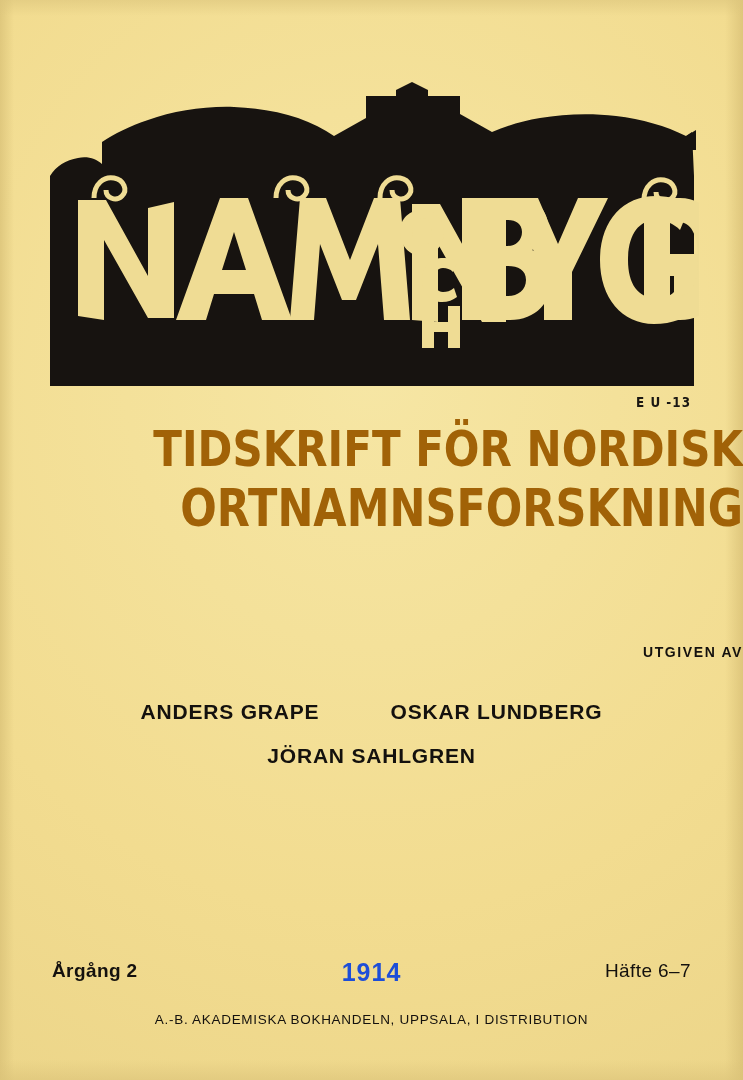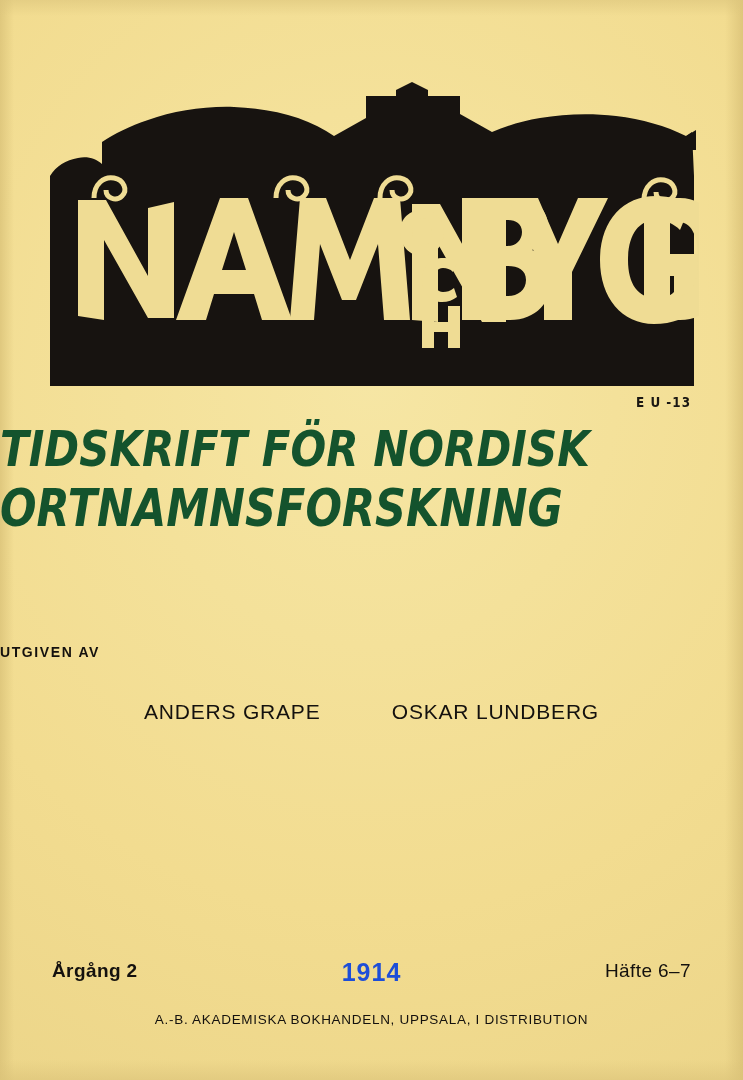--- a/index.html
+++ b/index.html
@@ -72,23 +72,22 @@
     font-weight: bold;
     font-family: "DejaVu Sans", sans-serif;
     transform: scale(1, 1.1);
   }
 
   
   .subtitle {
     position: absolute;
     left: 0; right: 0;
     top: 424px;
-    text-align: left;
-    color: #14532d;
-    font-style: italic;
+    text-align: right;
+    color: #a16207;
   }
   .subtitle .l1, .subtitle .l2 {
     display: block;
     font-family: "DejaVu Sans", sans-serif;
     font-weight: bold;
     letter-spacing: 0px;
     transform: scaleY(1.18);
     transform-origin: center top;
   }
   .subtitle .l1 {
@@ -99,33 +98,34 @@
     font-size: 43px;
     line-height: 46px;
     margin-top: 13px;
   }
 
   
   .utgiven {
     position: absolute;
     left: 0; right: 0;
     top: 644px;
-    text-align: left;
+    text-align: right;
     font-size: 14px;
     font-weight: bold;
     letter-spacing: 1.6px;
     color: #14110e;
+    padding-left: 36px;
   }
   .editors-row {
     position: absolute;
     left: 0; right: 0;
     top: 700px;
     text-align: center;
     font-size: 21px;
-    font-weight: normal;
+    font-weight: bold;
     letter-spacing: 0.8px;
     color: #14110e;
   }
   .editors-row .ed { display: inline-block; }
   .editors-row .gap { display: inline-block; width: 58px; }
   .editor-single {
     position: absolute;
     left: 0; right: 0;
     top: 744px;
     text-align: center;
@@ -270,20 +270,21 @@
     <span class="l1">TIDSKRIFT FÖR NORDISK</span>
     <span class="l2">ORTNAMNSFORSKNING</span>
   </div>
 
   <div class="utgiven">UTGIVEN AV</div>
   <div class="editors-row">
     <span class="ed">ANDERS GRAPE</span>
     <span class="gap"></span>
     <span class="ed">OSKAR LUNDBERG</span>
   </div>
+  <div class="editor-single">JÖRAN SAHLGREN</div>
 
   <div class="footer-line">
     <span class="vol">Årgång 2</span>
     <span class="year">1914</span>
     <span class="issue">Häfte 6–7</span>
   </div>
   <div class="publisher">A.-B. AKADEMISKA BOKHANDELN, UPPSALA, I DISTRIBUTION</div>
 
 </div>
 

